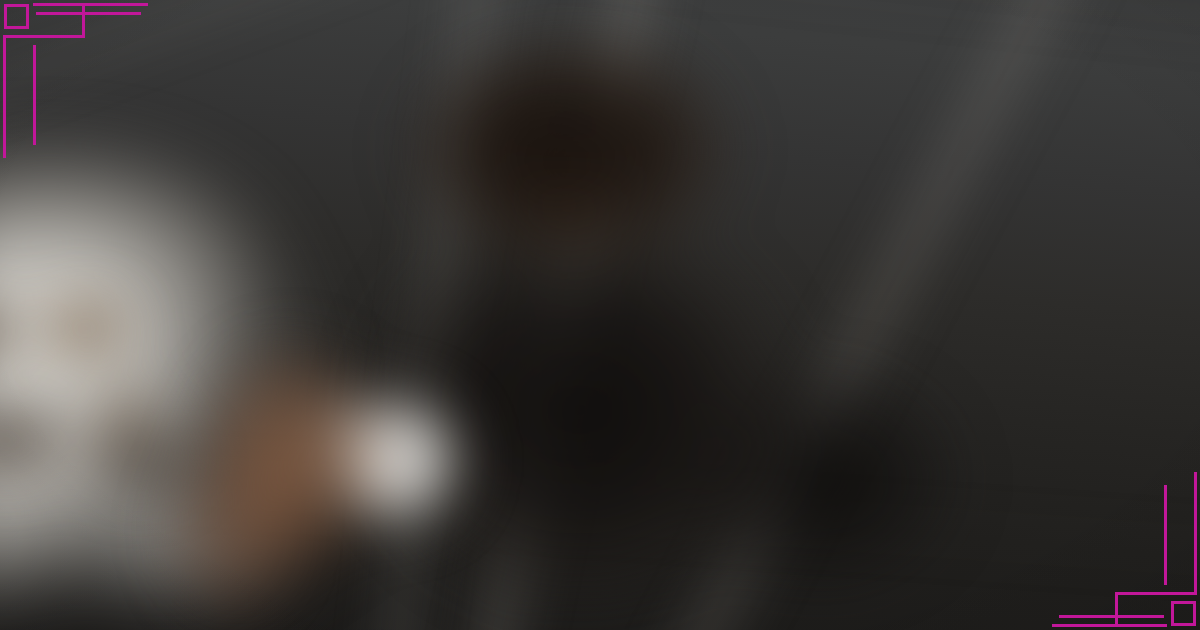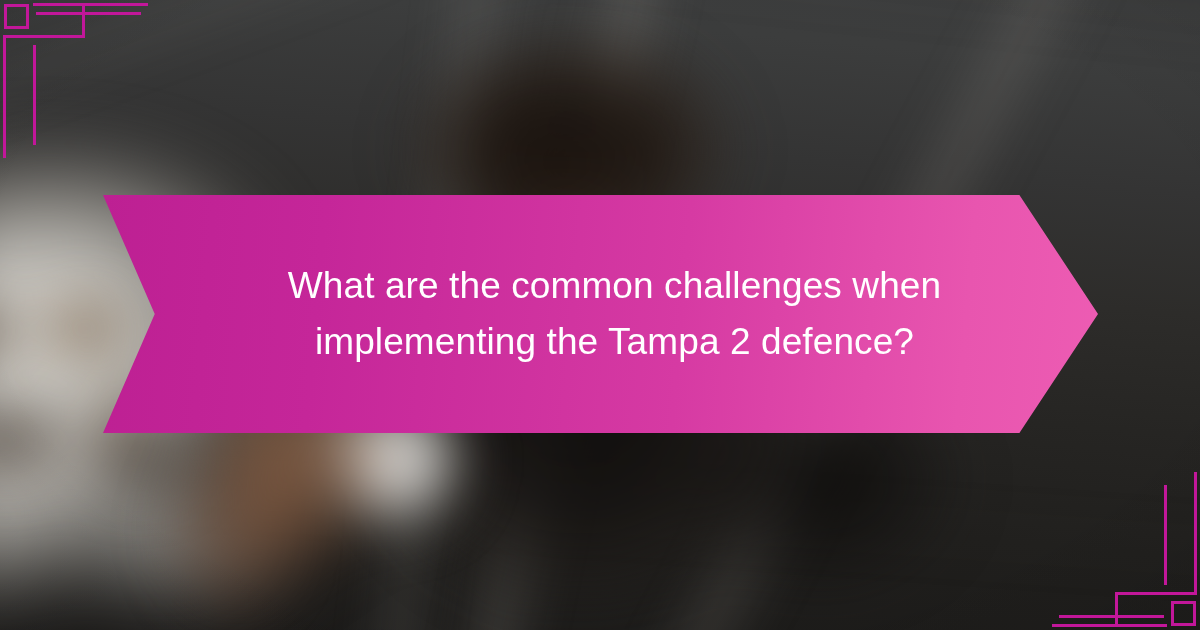--- a/index.html
+++ b/index.html
@@ -238,24 +238,20 @@
 
   <div class="bg-layer bg-base"></div>
   <div class="bg-layer bg-seams bg-blur"></div>
   <div class="bg-layer bg-rails bg-blur"></div>
   <div class="bg-layer bg-left-light bg-blur-soft"></div>
   <div class="bg-layer bg-left-boxes bg-blur"></div>
   <div class="bg-layer bg-subject bg-blur"></div>
   <div class="bg-layer bg-arms bg-blur"></div>
   <div class="bg-vignette"></div>
 
-  <div id="banner">
-    <div id="banner-text">What are the common challenges when
-implementing the Tampa 2 defence?</div>
-  </div>
 
   <div>
     <div class="orn-box tl-box"></div>
     <div class="orn tl-h1"></div>
     <div class="orn tl-h2"></div>
     <div class="orn tl-elbow-h"></div>
     <div class="orn tl-elbow-v"></div>
     <div class="orn tl-v1"></div>
     <div class="orn tl-v2"></div>
   </div>

